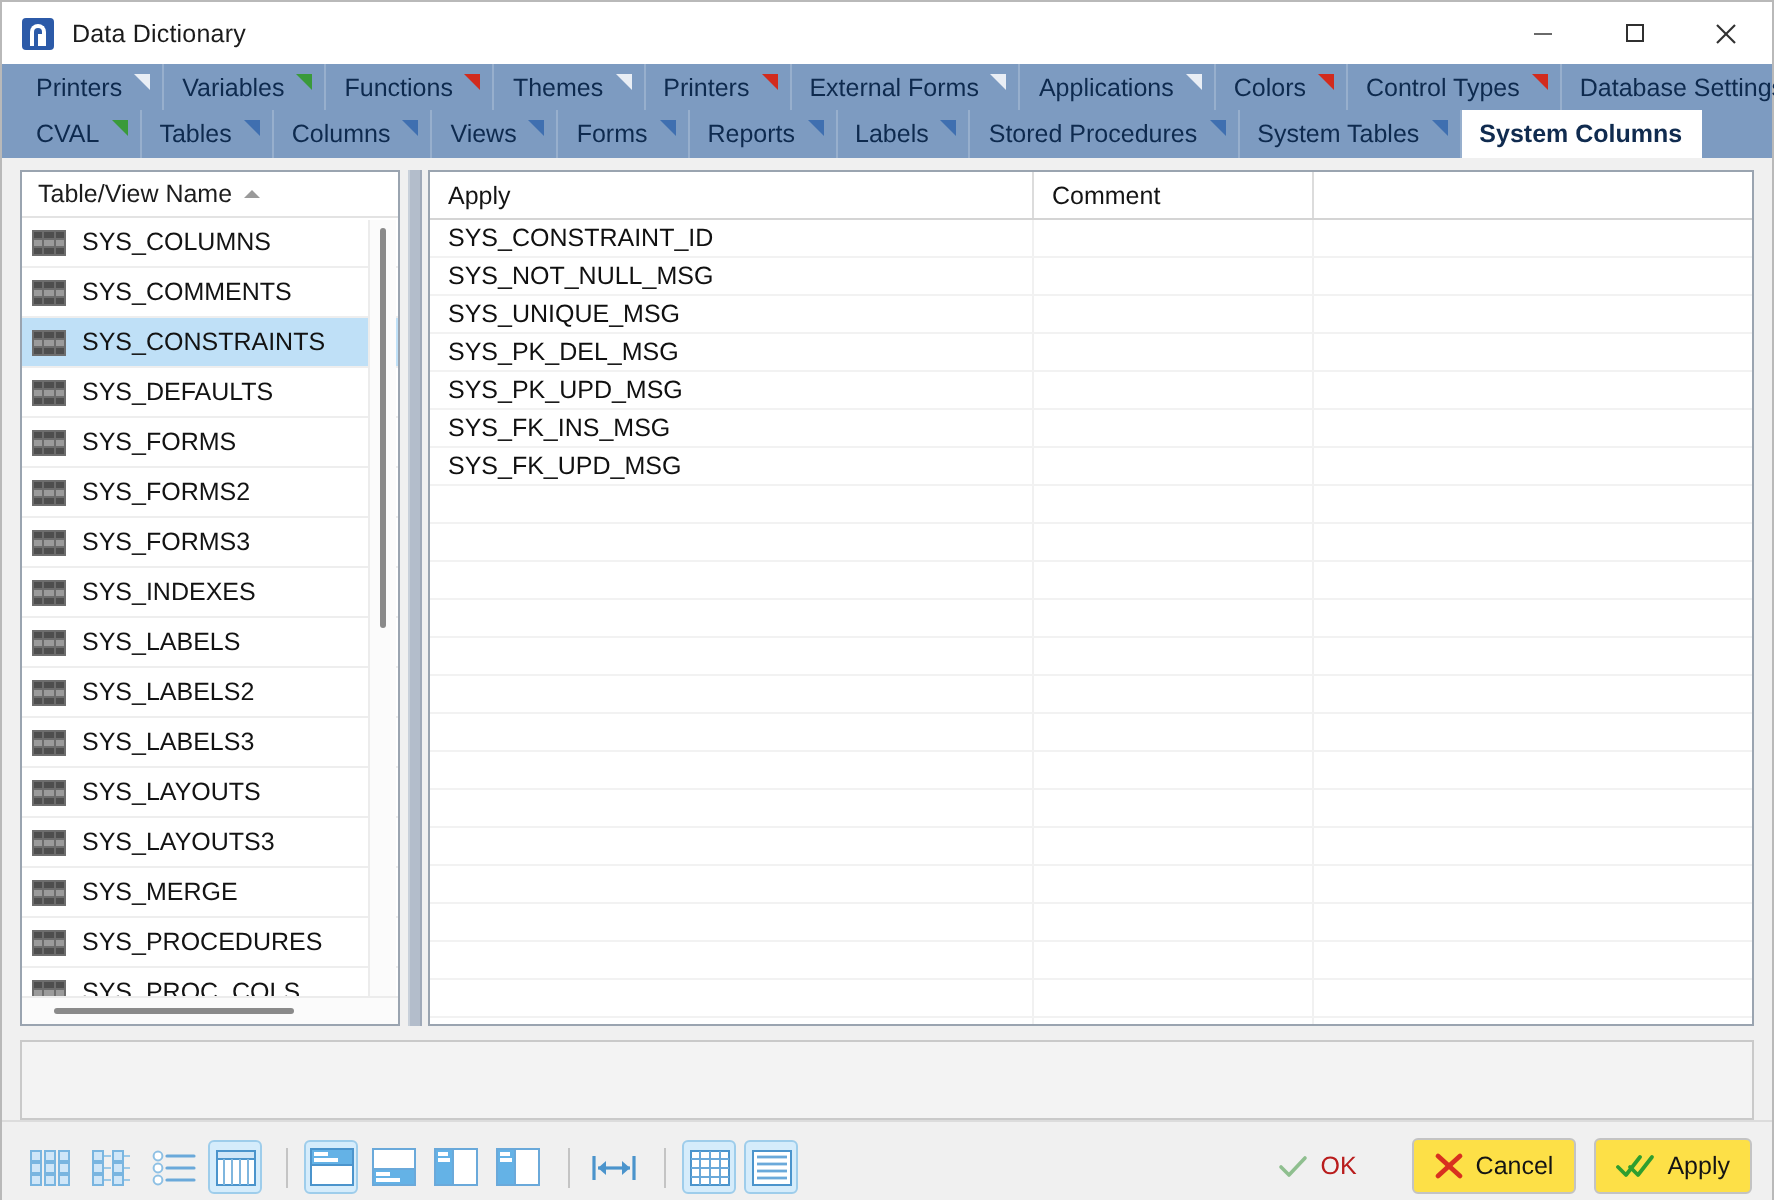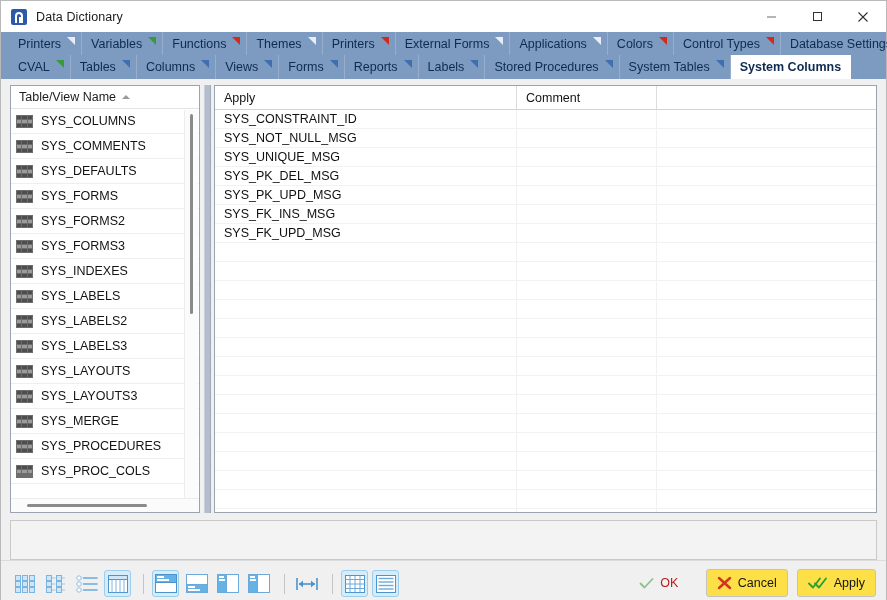--- a/index.html
+++ b/index.html
@@ -419,20 +419,34 @@
                 <span class="d"></span>
                 <span class="d"></span>
                 <span></span>
                 <span></span>
                 <span></span>
                 <span class="d"></span>
                 <span class="d"></span>
                 <span class="d"></span>
               </span>
               <span>SYS_COMMENTS</span>
+            </div>
+            <div class="lrow sel">
+              <span class="gicon">
+                <span class="d"></span>
+                <span class="d"></span>
+                <span class="d"></span>
+                <span></span>
+                <span></span>
+                <span></span>
+                <span class="d"></span>
+                <span class="d"></span>
+                <span class="d"></span>
+              </span>
+              <span>SYS_CONSTRAINTS</span>
             </div>
             <div class="lrow">
               <span class="gicon">
                 <span class="d"></span>
                 <span class="d"></span>
                 <span class="d"></span>
                 <span></span>
                 <span></span>
                 <span></span>
                 <span class="d"></span>

